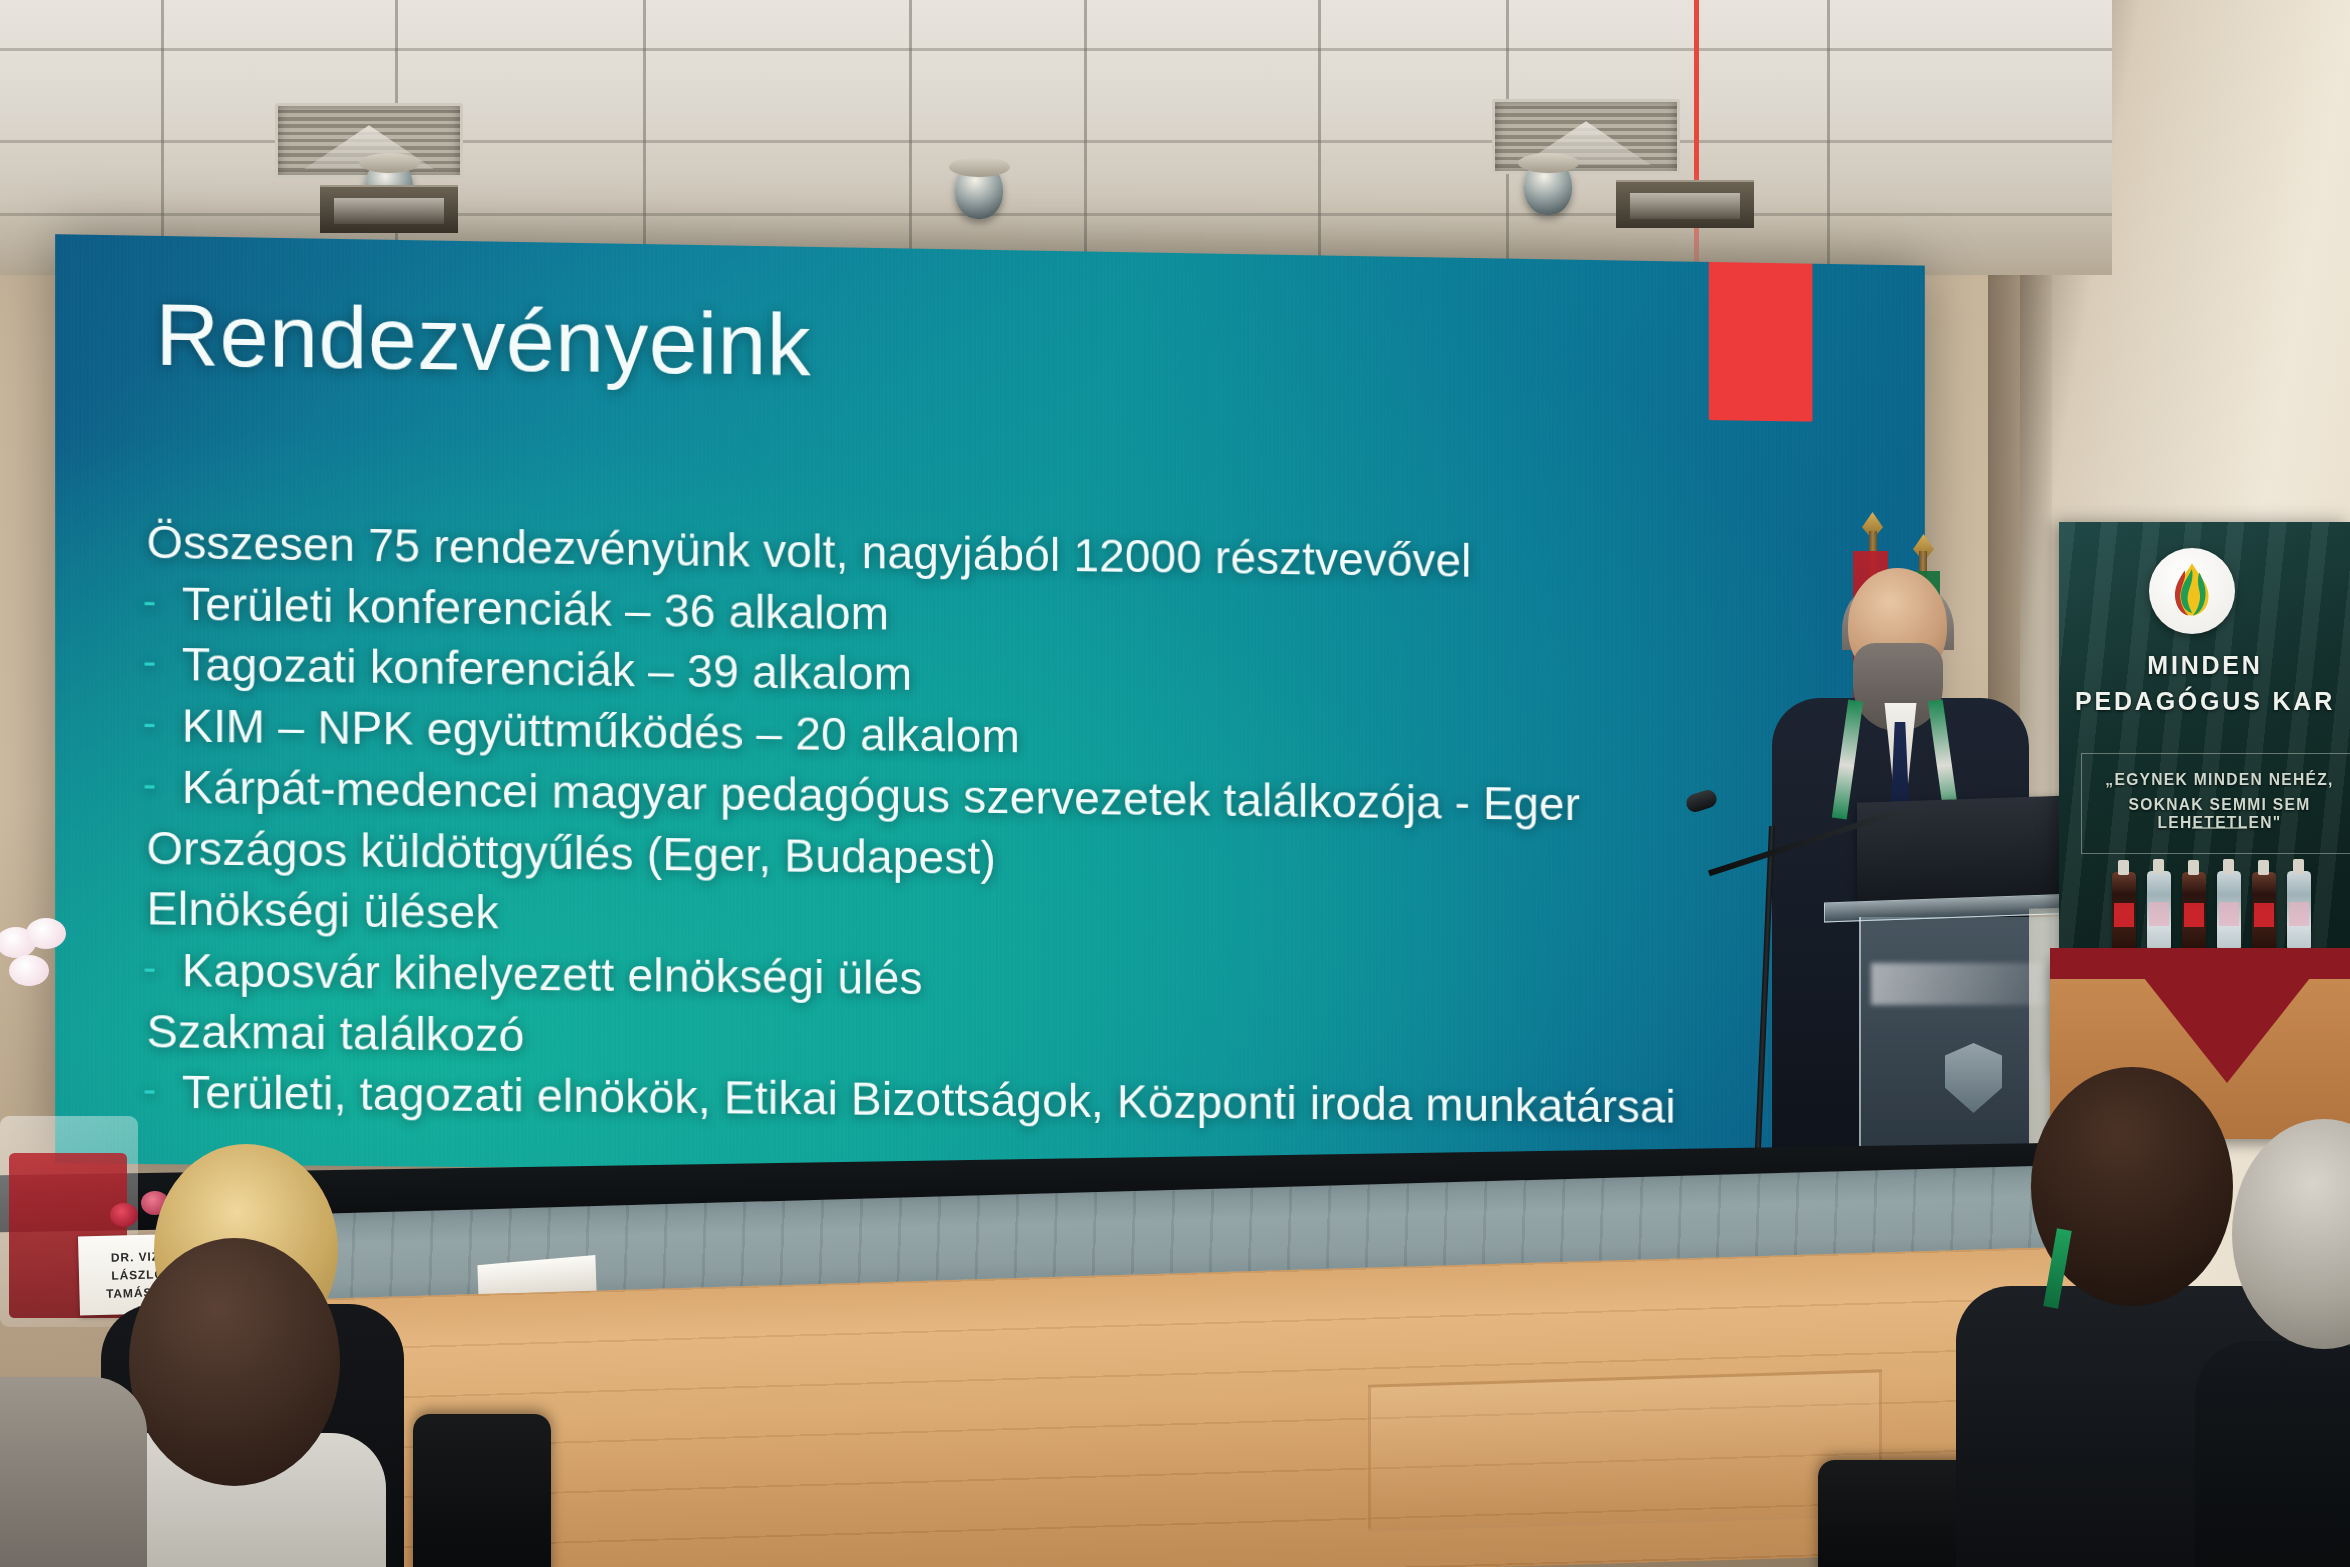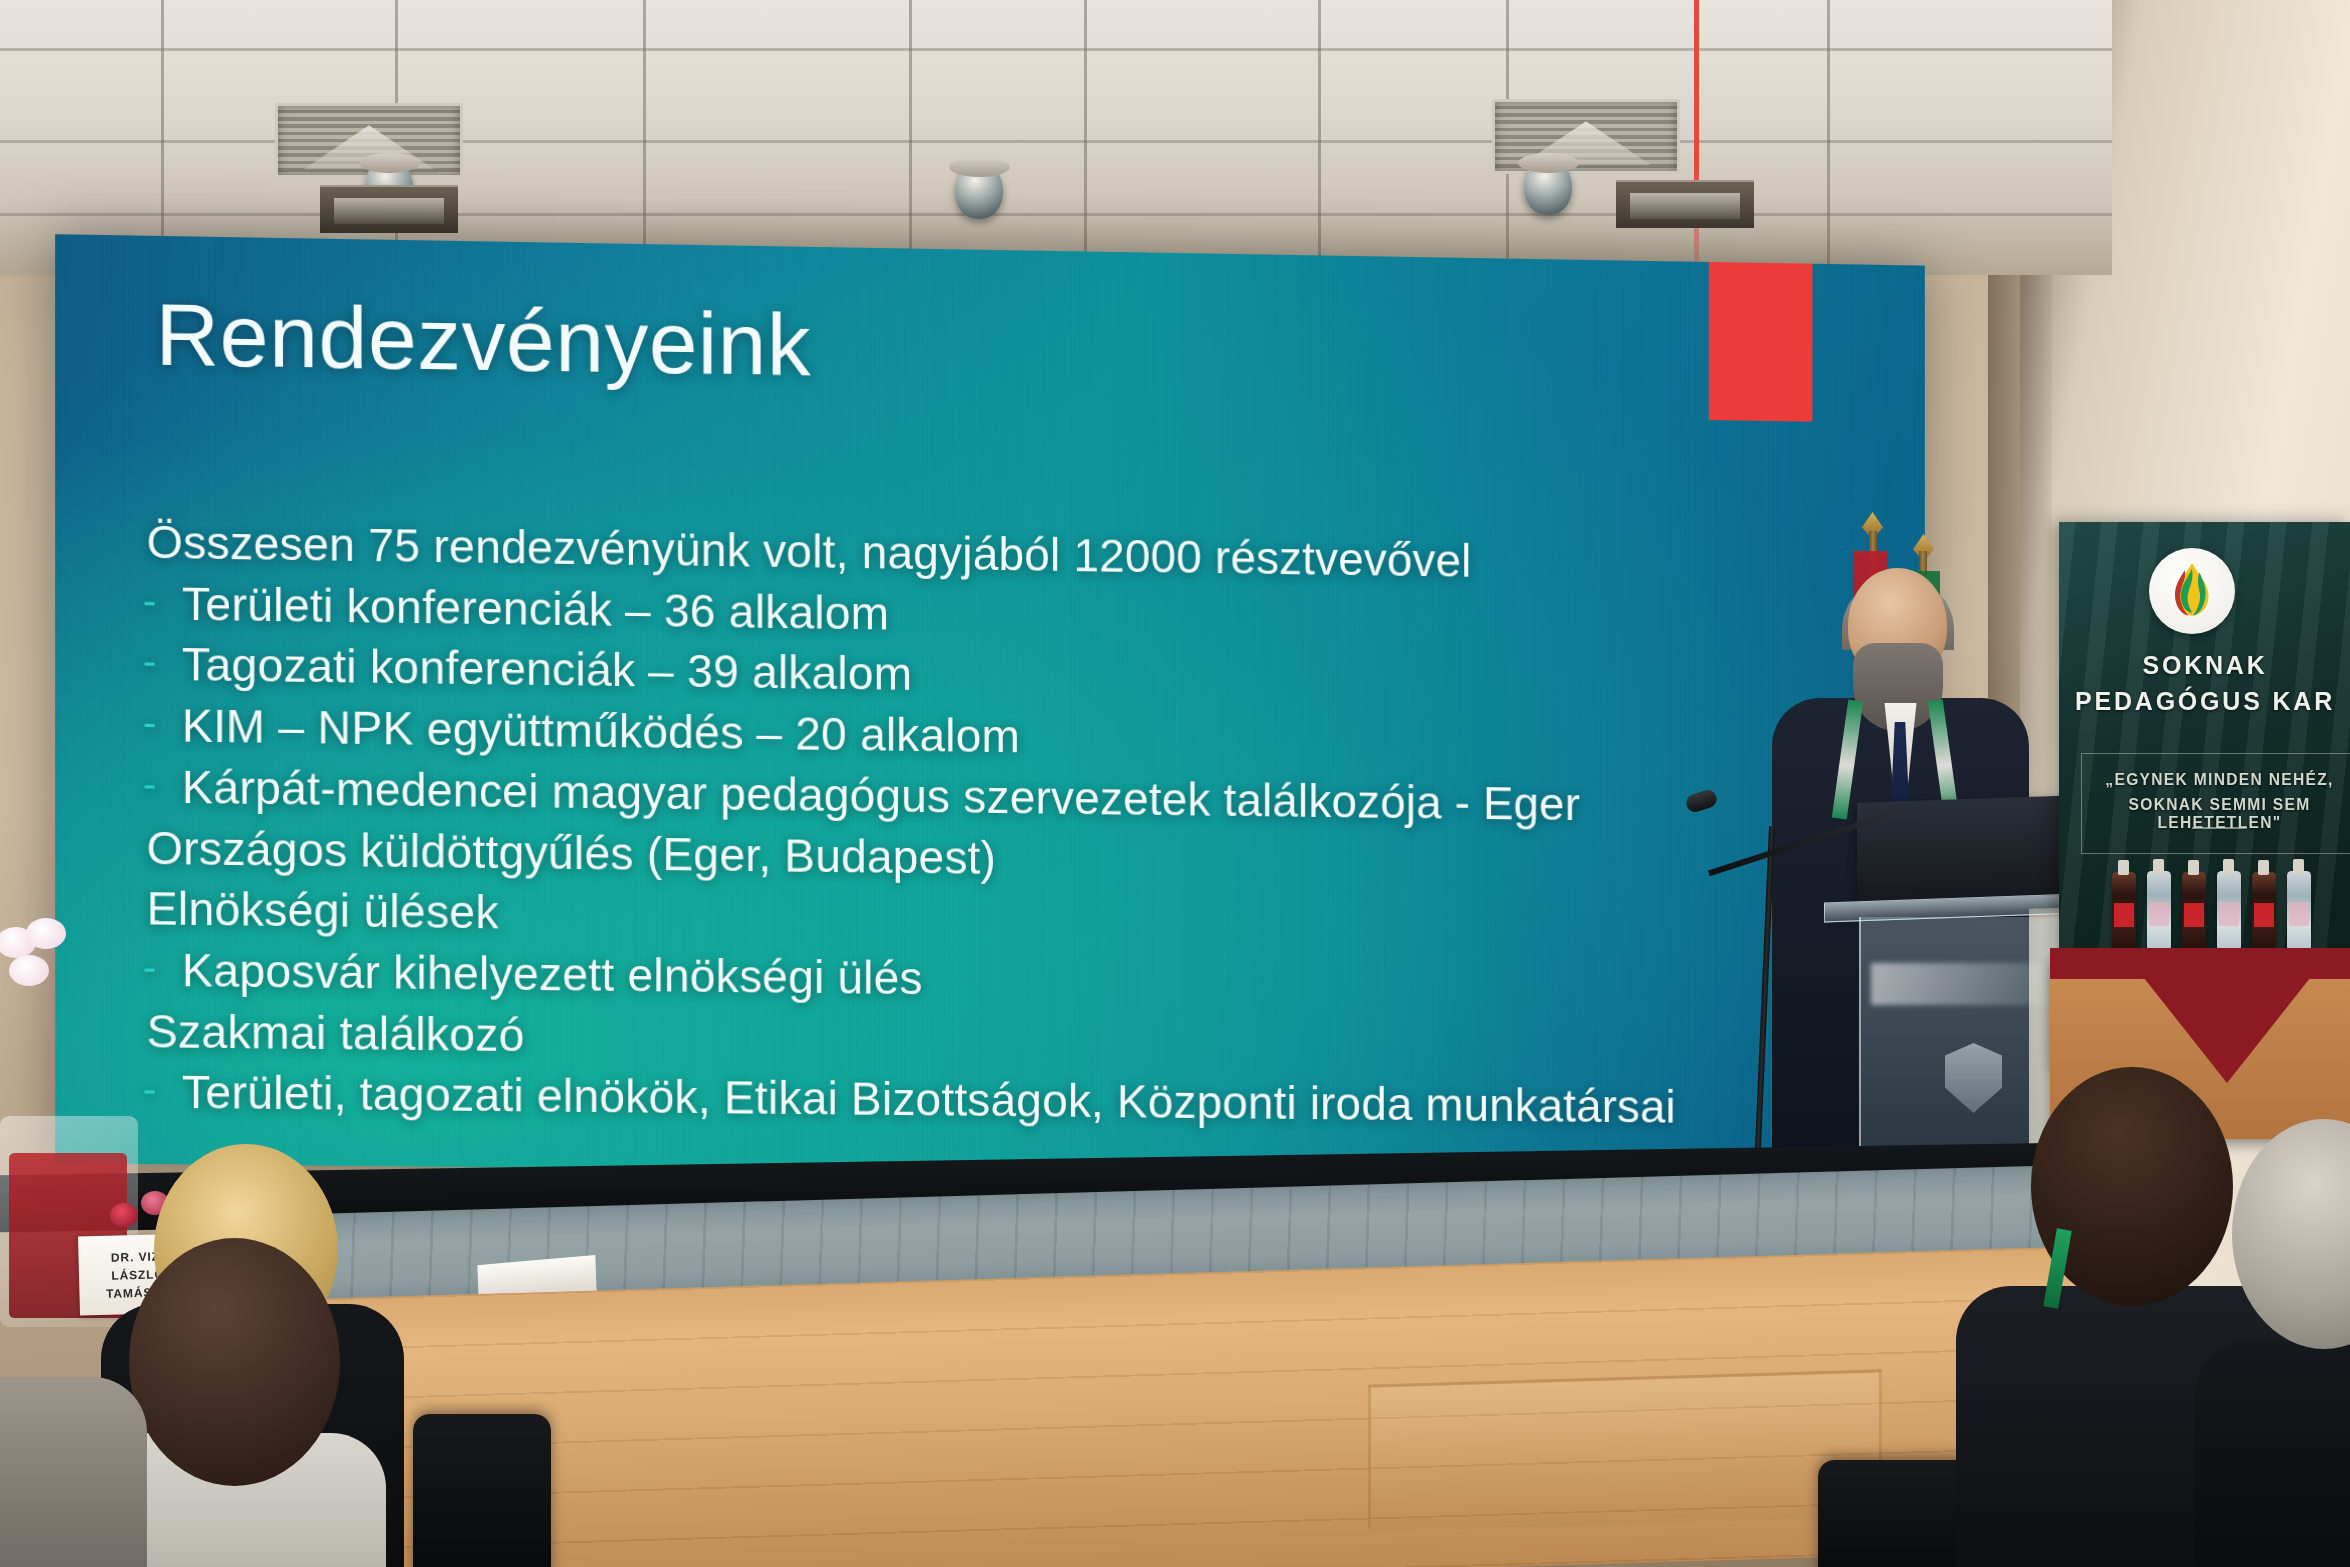--- a/index.html
+++ b/index.html
@@ -432,21 +432,21 @@
 
   <div class="banner">
     <div class="banner-logo">
       <svg class="flame" viewBox="0 0 52 62">
         <path d="M26 2 C34 16 44 24 44 38 C44 50 36 59 26 59 C16 59 8 50 8 38 C8 24 18 16 26 2 Z" fill="#f1c21b"></path>
         <path d="M26 8 C20 20 14 26 14 38 C14 48 19 55 26 56 C22 48 20 42 22 34 C24 26 28 20 26 8 Z" fill="#1f9d55"></path>
         <path d="M18 10 C10 22 6 30 8 42 C10 52 16 58 22 59 C14 50 12 40 14 32 C16 22 20 18 18 10 Z" fill="#c0392b"></path>
         <path d="M34 12 C40 24 42 32 40 42 C38 52 32 58 27 59 C34 50 36 40 34 32 C32 22 32 18 34 12 Z" fill="#1f9d55"></path>
       </svg>
     </div>
-    <div class="banner-t1">SOKNAK</div>
+    <div class="banner-t1">MINDEN</div>
     <div class="banner-t2">PEDAGÓGUS KAR</div>
     <div class="banner-box">
       <div class="banner-q1">„EGYNEK MINDEN NEHÉZ,</div>
       <div class="banner-q2">SOKNAK SEMMI SEM LEHETETLEN"</div>
       <div class="banner-rule"></div>
     </div>
   </div>
 
   <div class="bottle" style="left:2112px;top:872px;"></div>
   <div class="bottle clear" style="left:2147px;top:871px;"></div>

